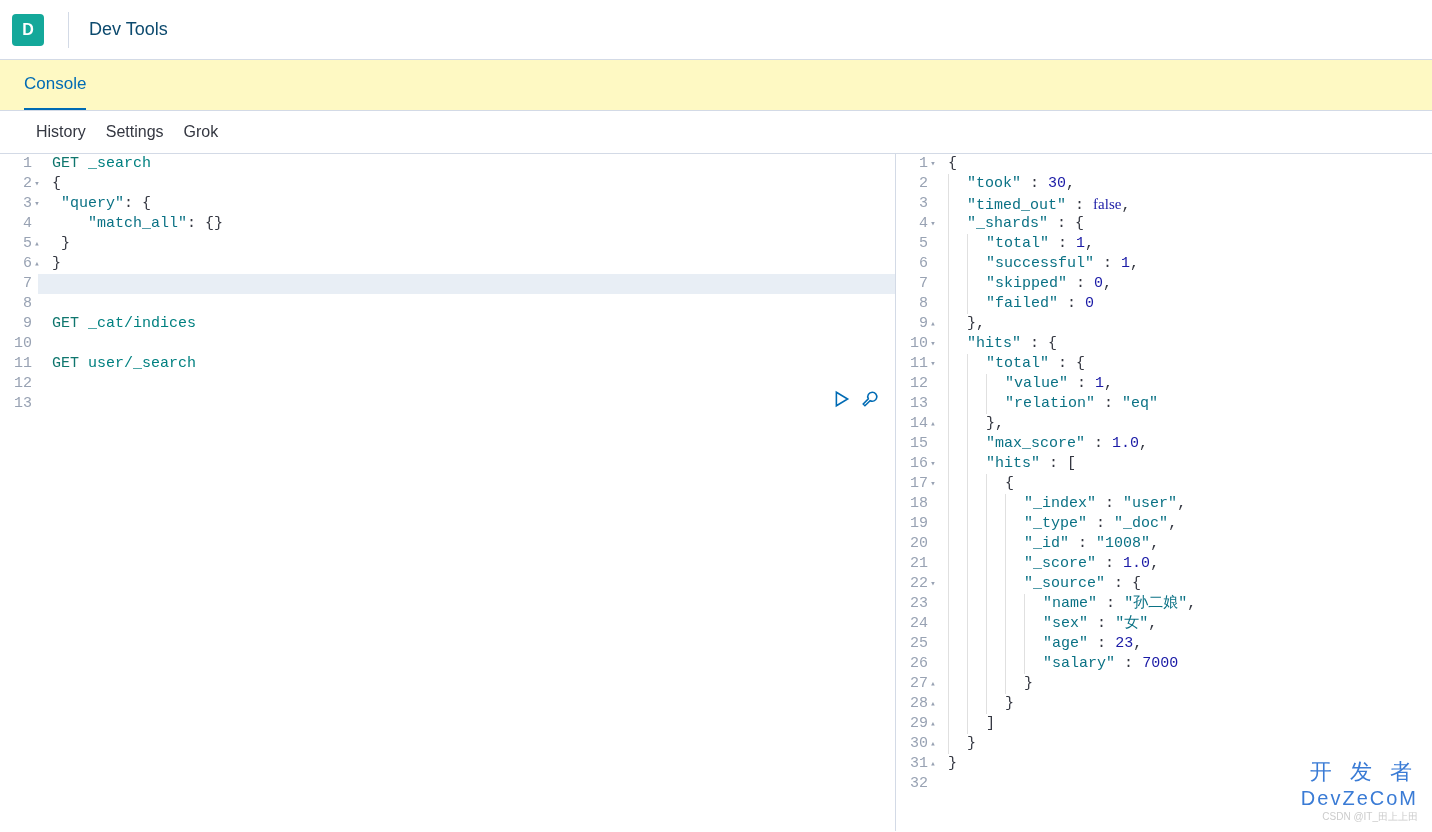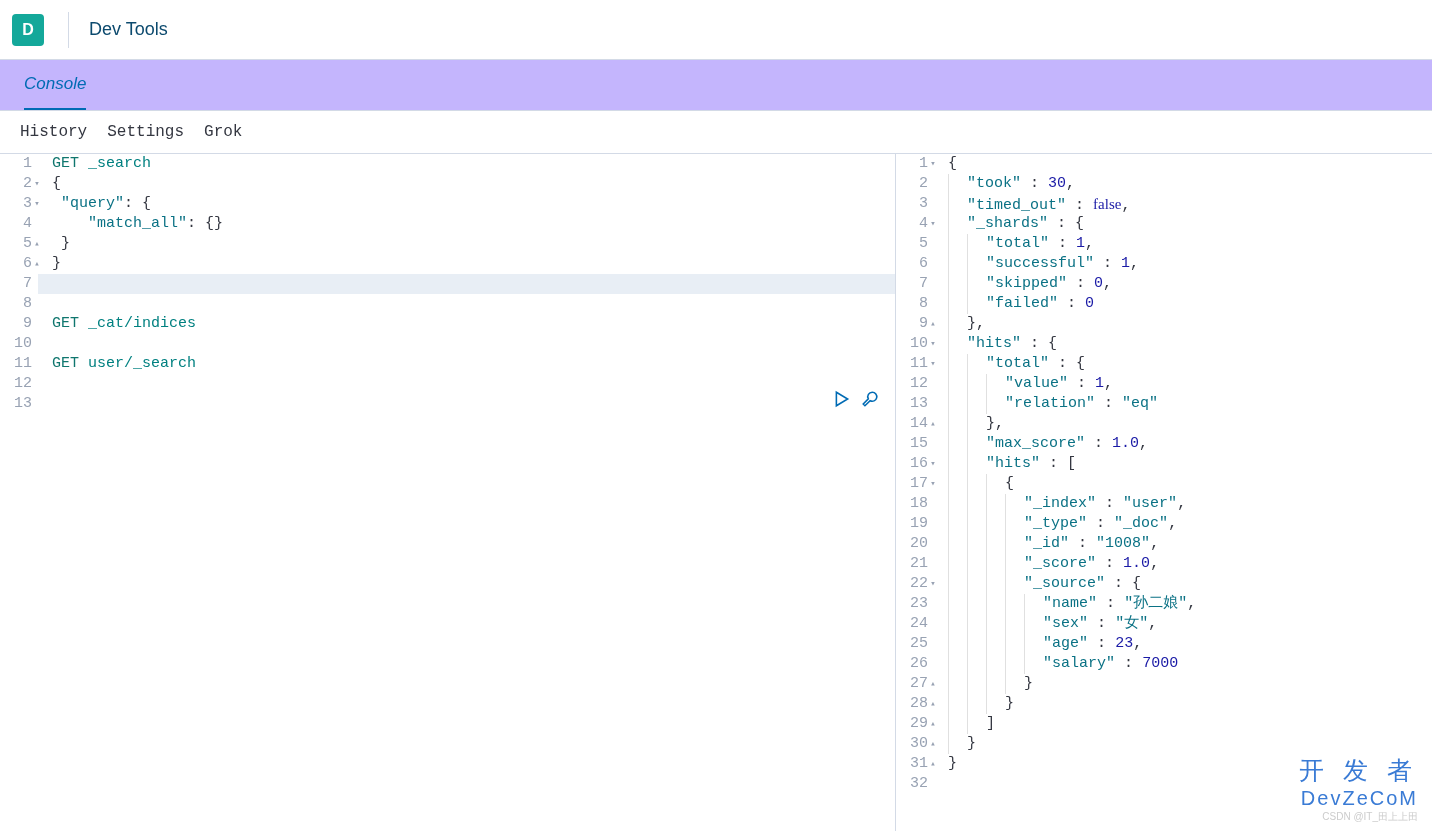--- a/index.html
+++ b/index.html
@@ -1,24 +1,24 @@
 <!DOCTYPE html>
 <html><head>
 <meta charset="utf-8">
 <style>
 * { margin: 0; padding: 0; box-sizing: border-box; }
 body { font-family: -apple-system, BlinkMacSystemFont, "Segoe UI", Helvetica, Arial, sans-serif; font-size: 14px; color: #343741; background: #fff; width: 1432px; height: 832px; overflow: hidden; }
 .header { display: flex; align-items: center; height: 60px; border-bottom: 1px solid #d3dae6; padding: 0 12px; }
 .app-icon { width: 32px; height: 32px; background: #14a89a; border-radius: 4px; display: flex; align-items: center; justify-content: center; color: #fff; font-weight: 600; font-size: 16px; margin-right: 24px; }
 .divider-v { width: 1px; height: 36px; background: #d3dae6; margin-right: 20px; }
 .app-title { font-size: 18px; color: #0c4a6e; }
-.tabs { display: flex; gap: 52px; padding: 0 24px; border-bottom: 1px solid #d3dae6; background: #c4b5fd; font-style: italic; }
+.tabs { display: flex; gap: 52px; padding: 0 24px; border-bottom: 1px solid #d3dae6; background: #fef9c3; }
 .tab { padding: 14px 0; font-size: 17px; color: #343741; cursor: pointer; border-bottom: 2px solid transparent; }
 .tab.active { color: #006bb4; border-bottom-color: #006bb4; font-weight: 500; }
-.toolbar { display: flex; gap: 20px; padding: 12px 20px; font-size: 16px; font-family: Liberation Mono, monospace; }
+.toolbar { display: flex; gap: 20px; padding: 12px 36px; font-size: 16px; }
 .toolbar-item { cursor: pointer; color: #343741; }
 .editors { display: flex; position: relative; height: calc(100% - 60px - 50px - 44px); border-top: 1px solid #d3dae6; }
 .pane { position: relative; overflow: hidden; }
 .pane.left { width: 895px; }
 .pane.right { flex: 1; border-left: 1px solid #d3dae6; }
 .code-area { display: flex; font-family: "SFMono-Regular", Consolas, "Liberation Mono", Menlo, monospace; font-size: 15px; line-height: 20px; }
 .gutter { background: #fff; color: #98a2b3; text-align: right; padding: 0 6px 0 14px; user-select: none; }
 .gutter .ln { height: 20px; position: relative; }
 .fold { position: absolute; right: -10px; color: #98a2b3; font-size: 9px; width: 10px; text-align: center; }
 .code { flex: 1; padding-left: 14px; white-space: pre; }
@@ -28,21 +28,21 @@
 .str { color: #0b7285; }
 .num { color: #1a1aa6; }
 .bool { color: #1a1aa6; font-family: Liberation Serif, serif; }
 .punc { color: #343741; }
 .key { color: #0b7285; }
 .ident { color: #008080; }
 .actions { position: absolute; right: 16px; top: 236px; display: flex; gap: 10px; }
 .act-icon { color: #006bb4; cursor: pointer; }
 .splitter { position: absolute; left: 893px; top: 50%; transform: translateY(-50%); color: #98a2b3; cursor: col-resize; font-size: 14px; letter-spacing: -2px; }
 .watermark { position: absolute; right: 14px; bottom: 8px; color: #bbb; font-size: 12px; text-align: right; }
-.watermark .big { color: #3a7bd5; font-size: 25px; letter-spacing: 6px; }
+.watermark .big { color: #3a7bd5; font-size: 22px; letter-spacing: 6px; }
 .guide { border-left: 1px solid #e0e0e0; display: inline-block; height: 20px; vertical-align: top; margin-right: 0; }
 </style>
 </head>
 <body>
 
 <div class="header">
   <div class="app-icon">D</div>
   <div class="divider-v"></div>
   <div class="app-title">Dev Tools</div>
 </div>

